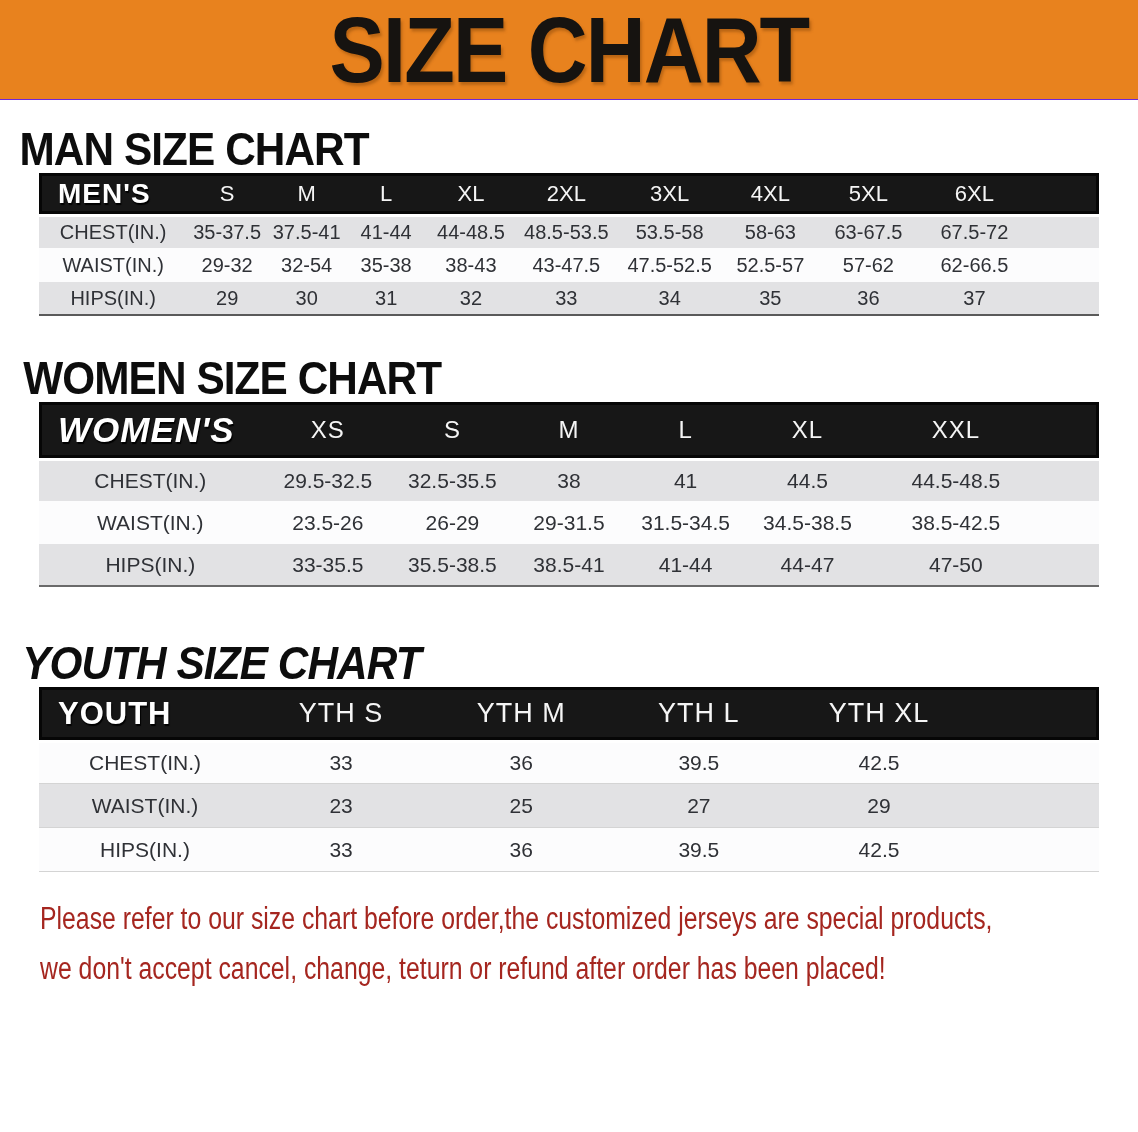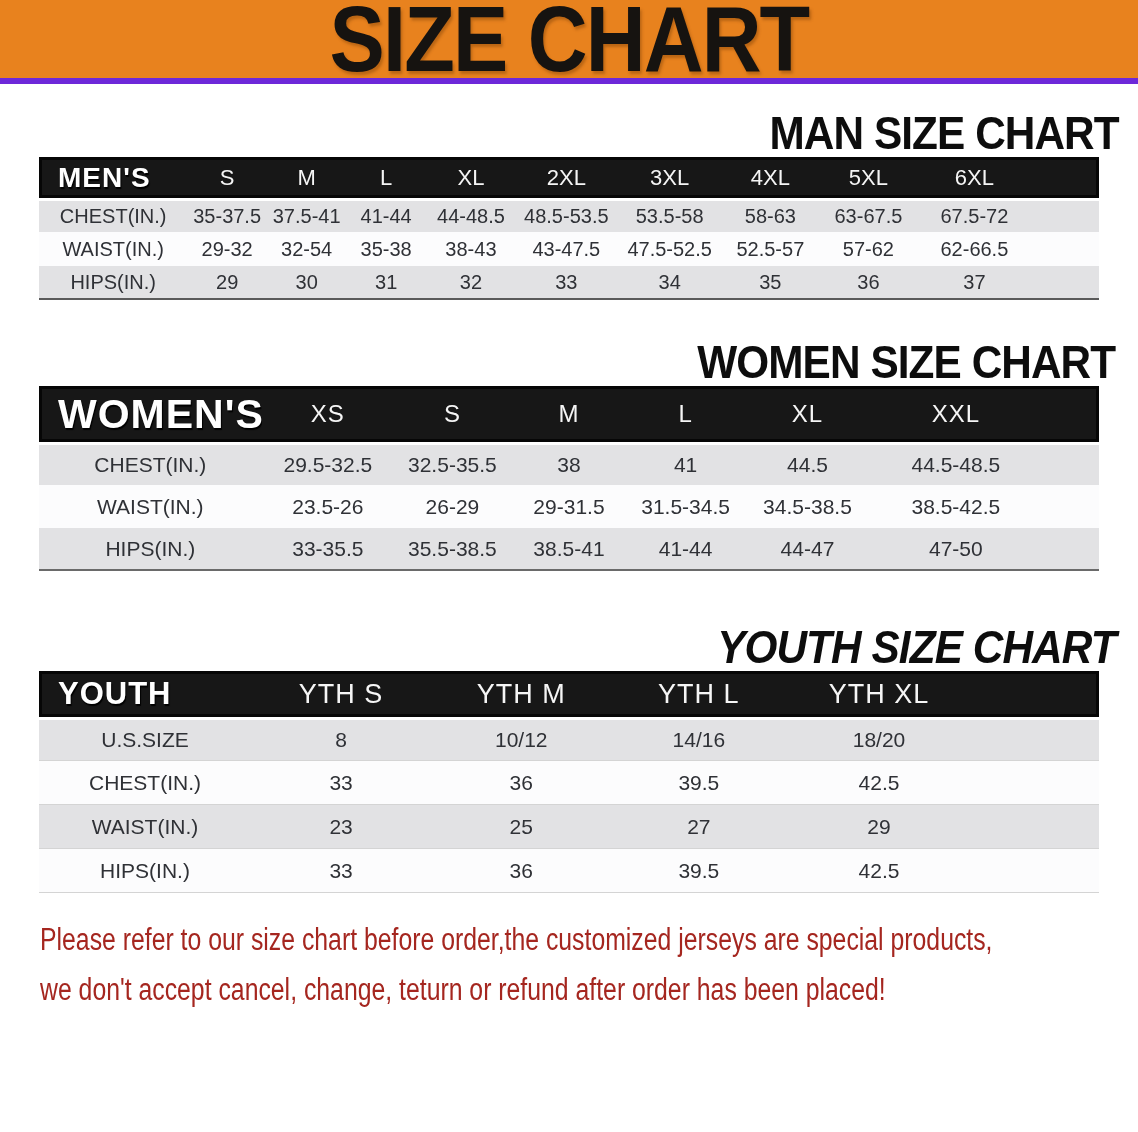--- a/index.html
+++ b/index.html
@@ -4,35 +4,35 @@
 <style>
   * { box-sizing: border-box; margin: 0; padding: 0; }
   html, body {
     width: 1138px; height: 1132px;
     background: #ffffff;
     font-family: "Liberation Sans", sans-serif;
     overflow: hidden;
   }
   
   .banner {
-    height: 84px;
+    height: 100px;
     background: var(--banner-bg, #e8821e);
     display: flex; align-items: center; justify-content: center;
-    border-bottom: 6px solid #6d28d9;
+    border-bottom: 1px solid #6d28d9;
   }
   .banner-title {
     font-size: 92px; font-weight: bold; line-height: 1;
     color: #161310;
     transform: scaleX(0.9);
     letter-spacing: -2px;
     text-shadow: 2px 3px 3px rgba(100,50,0,0.35);
     white-space: nowrap;
   }
   
-  .section-heading { text-align: right; }
+  .section-heading { text-align: left; }
   .section-heading .cond {
     display: inline-block;
     font-size: 47px; font-weight: bold; line-height: 48px;
     color: #0d0d0d;
     transform: scaleX(0.9);
     letter-spacing: -1px;
     white-space: nowrap;
   }
   .h-man   { margin-top: 25px; }
   .h-women { margin-top: 38px; }
@@ -69,25 +69,25 @@
   tbody tr.stripe-white td { background: #fcfcfd; }
   tbody tr:first-child td  { border-top: 3px solid #ffffff; }
 
   
   .tbl-0 thead th { height: 41px; font-size: 22px; }
   .tbl-0 thead th.lbl { font-size: 28px; }
   .tbl-0 tbody td { height: 34px; font-size: 20px; }
   .tbl-0 tbody tr:last-child td { border-bottom: 2px solid #5a5a5a; }
   
   .tbl-1 thead th { height: 56px; font-size: 24px; letter-spacing: 1px; }
-  .tbl-1 thead th.lbl { font-size: 41px; }
+  .tbl-1 thead th.lbl { font-size: 35px; font-style: italic; }
   .tbl-1 tbody td { height: 43px; font-size: 21px; }
   .tbl-1 tbody tr:last-child td { border-bottom: 2px solid #6a6a6a; }
   
-  .tbl-2 thead th { height: 46px; font-size: 27px; letter-spacing: 1px; }
+  .tbl-2 thead th { height: 53px; font-size: 27px; letter-spacing: 1px; }
   .tbl-2 thead th.lbl { font-size: 31px; }
   .tbl-2 tbody td { height: 44px; font-size: 21px; border-bottom: 1px solid #d4d4d4; }
 
   
   .disclaimer {
     margin: 22px 0 0 40px;
     width: 1330px;
     transform: scaleX(0.8);
     transform-origin: 0 0;
     color: var(--disclaimer-red, #a5261f);
@@ -253,28 +253,20 @@
       <tr>
         <th class="lbl">YOUTH</th>
         <th>YTH S</th>
         <th>YTH M</th>
         <th>YTH L</th>
         <th>YTH XL</th>
         <th></th>
       </tr>
     </thead>
     <tbody>
-      <tr class="stripe-gray">
-        <td>U.S.SIZE</td>
-        <td>8</td>
-        <td>10/12</td>
-        <td>14/16</td>
-        <td>18/20</td>
-        <td></td>
-      </tr>
       <tr class="stripe-white">
         <td>CHEST(IN.)</td>
         <td>33</td>
         <td>36</td>
         <td>39.5</td>
         <td>42.5</td>
         <td></td>
       </tr>
       <tr class="stripe-gray">
         <td>WAIST(IN.)</td>

